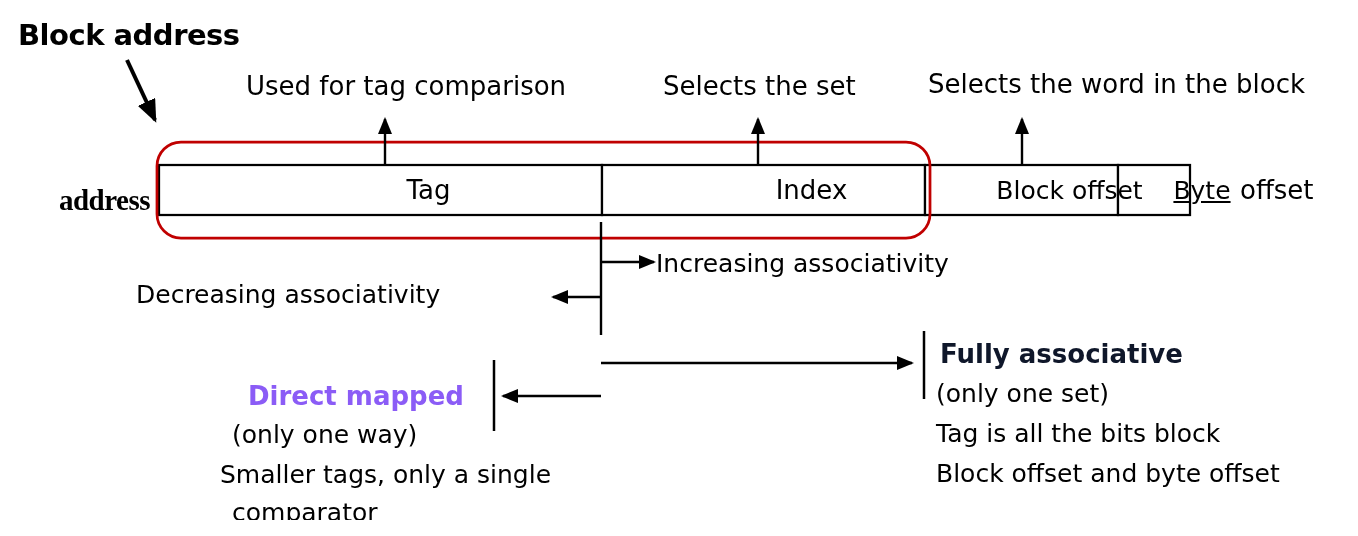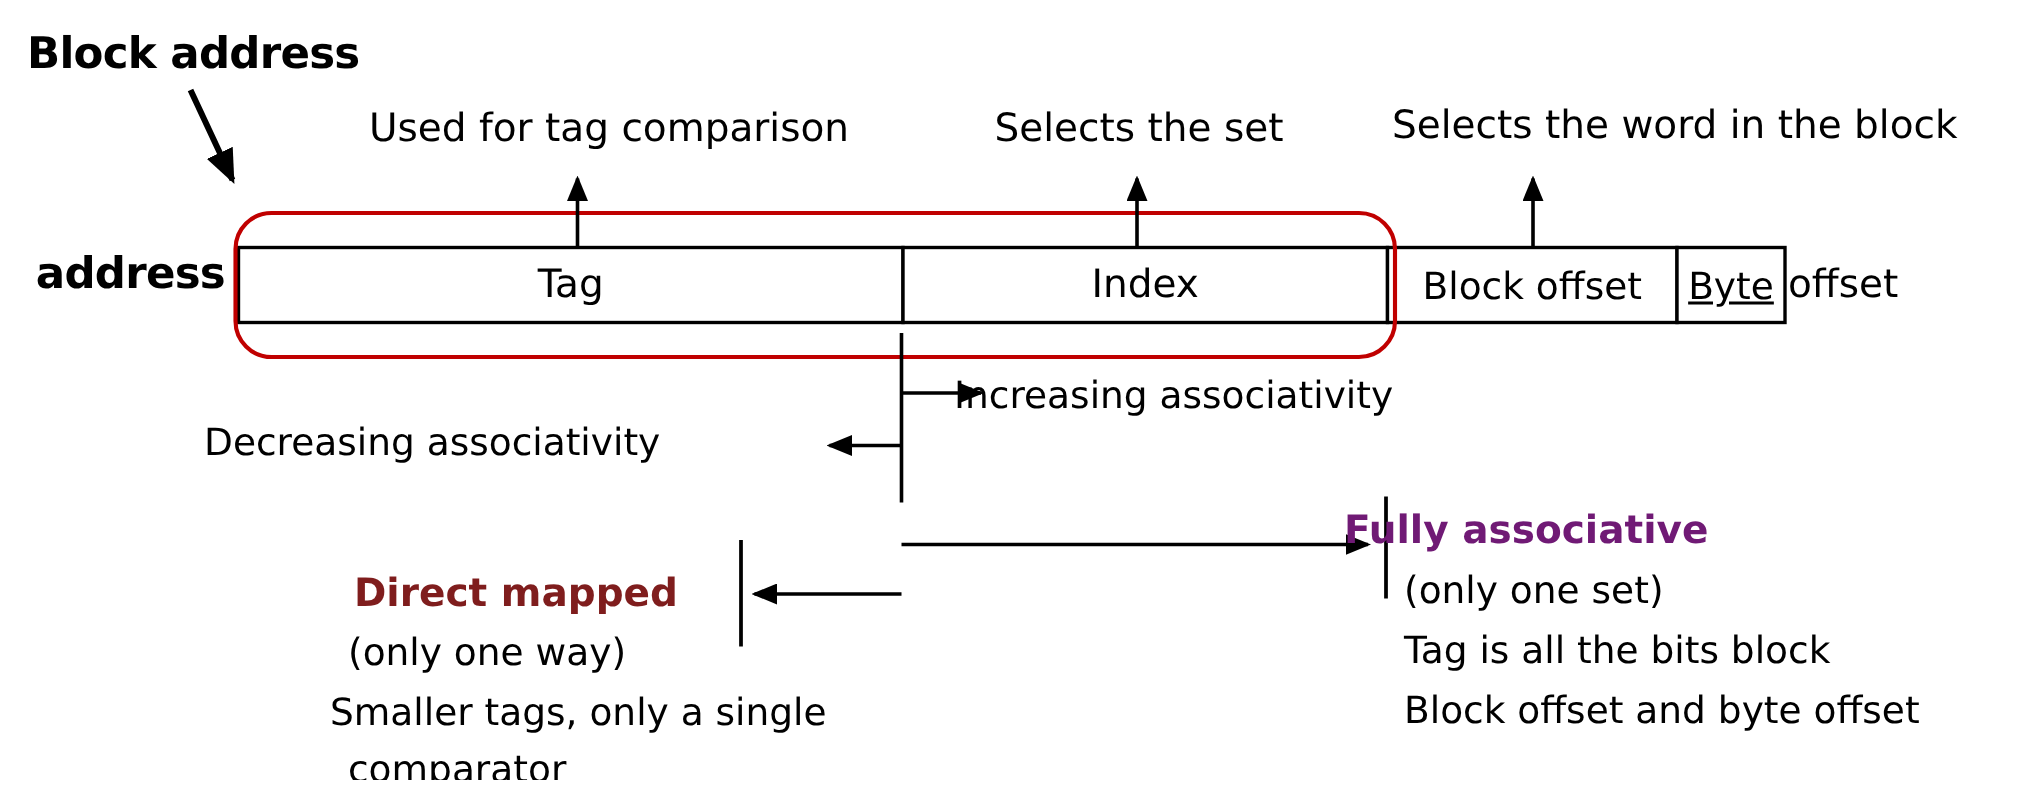--- a/index.html
+++ b/index.html
@@ -12,21 +12,21 @@
     overflow:hidden;
   }
   #diagram-svg{position:absolute;left:0;top:0;z-index:1;}
   .txt{position:absolute;z-index:2;line-height:1.1;white-space:nowrap;}
   .lbl{font-size:26px;}
   .small-lbl{font-size:25px;}
   .bold-title{font-size:29px;font-weight:bold;letter-spacing:-0.5px;}
   .cell-label{
     position:absolute;z-index:2;
     display:flex;align-items:center;justify-content:center;
-    font-size:26px;line-height:1;white-space:nowrap;
+    font-size:26px;line-height:1;white-space:nowrap;padding-left:48px;
   }
   .heading-orange{font-size:26px;font-weight:bold;}
   .address-wrap{
     position:absolute;z-index:2;display:flex;
     align-items:center;justify-content:flex-end;
   }
 </style>
 </head>
 <body>
 
@@ -68,38 +68,38 @@
     <g stroke="#000" stroke-width="2.4">
       <line x1="601" y1="363" x2="912" y2="363" marker-end="url(#ah)"></line>
       <line x1="924" y1="331" x2="924" y2="399" stroke-width="2.5"></line>
       <line x1="601" y1="396" x2="503" y2="396" marker-end="url(#ah)"></line>
       <line x1="494" y1="360" x2="494" y2="431" stroke-width="2.5"></line>
     </g>
   </svg>
 
   <div class="txt bold-title" style="left:18px;top:20px;">Block address</div>
 
-  <div class="address-wrap bold-title" style="left:0;top:157px;width:150px;height:50px;">address</div>
+  <div class="address-wrap bold-title" style="left:0;top:175px;width:150px;height:50px;font-family:Liberation Serif, serif;">address</div>
 
   <div class="txt lbl" style="left:246px;top:72px;">Used for tag comparison</div>
   <div class="txt lbl" style="left:663px;top:72px;">Selects the set</div>
   <div class="txt lbl" style="left:928px;top:70px;">Selects the word in the block</div>
 
   <div class="cell-label" style="left:159px;top:165px;width:443px;height:50px;">Tag</div>
   <div class="cell-label" style="left:602px;top:165px;width:323px;height:50px;">Index</div>
   <div class="cell-label" style="left:925px;top:165px;width:193px;height:50px;font-size:25px;">Block offset</div>
   <div class="cell-label" style="left:1118px;top:165px;width:72px;height:50px;font-size:25px;text-decoration:underline;">Byte</div>
   <div class="cell-label" style="left:1192px;top:165px;height:50px;">offset</div>
 
-  <div class="txt small-lbl" style="left:636px;top:250px;">Increasing associativity</div>
+  <div class="txt small-lbl" style="left:656px;top:250px;">Increasing associativity</div>
   <div class="txt small-lbl" style="left:136px;top:281px;">Decreasing associativity</div>
 
-  <div class="txt heading-orange" style="left:236px;top:382px;color:#7f1d1d;">Direct mapped</div>
+  <div class="txt heading-orange" style="left:248px;top:382px;color:#8b5cf6;">Direct mapped</div>
   <div class="txt small-lbl" style="left:232px;top:421px;">(only one way)</div>
   <div class="txt small-lbl" style="left:220px;top:461px;">Smaller tags, only a single</div>
   <div class="txt small-lbl" style="left:232px;top:499px;">comparator</div>
 
-  <div class="txt heading-orange" style="left:896px;top:340px;color:#701a75;">Fully associative</div>
+  <div class="txt heading-orange" style="left:940px;top:340px;color:#0f172a;">Fully associative</div>
   <div class="txt small-lbl" style="left:936px;top:380px;">(only one set)</div>
   <div class="txt small-lbl" style="left:936px;top:420px;">Tag is all the bits block</div>
   <div class="txt small-lbl" style="left:936px;top:460px;">Block offset and byte offset</div>
 
 </div>
 
 </body></html>

